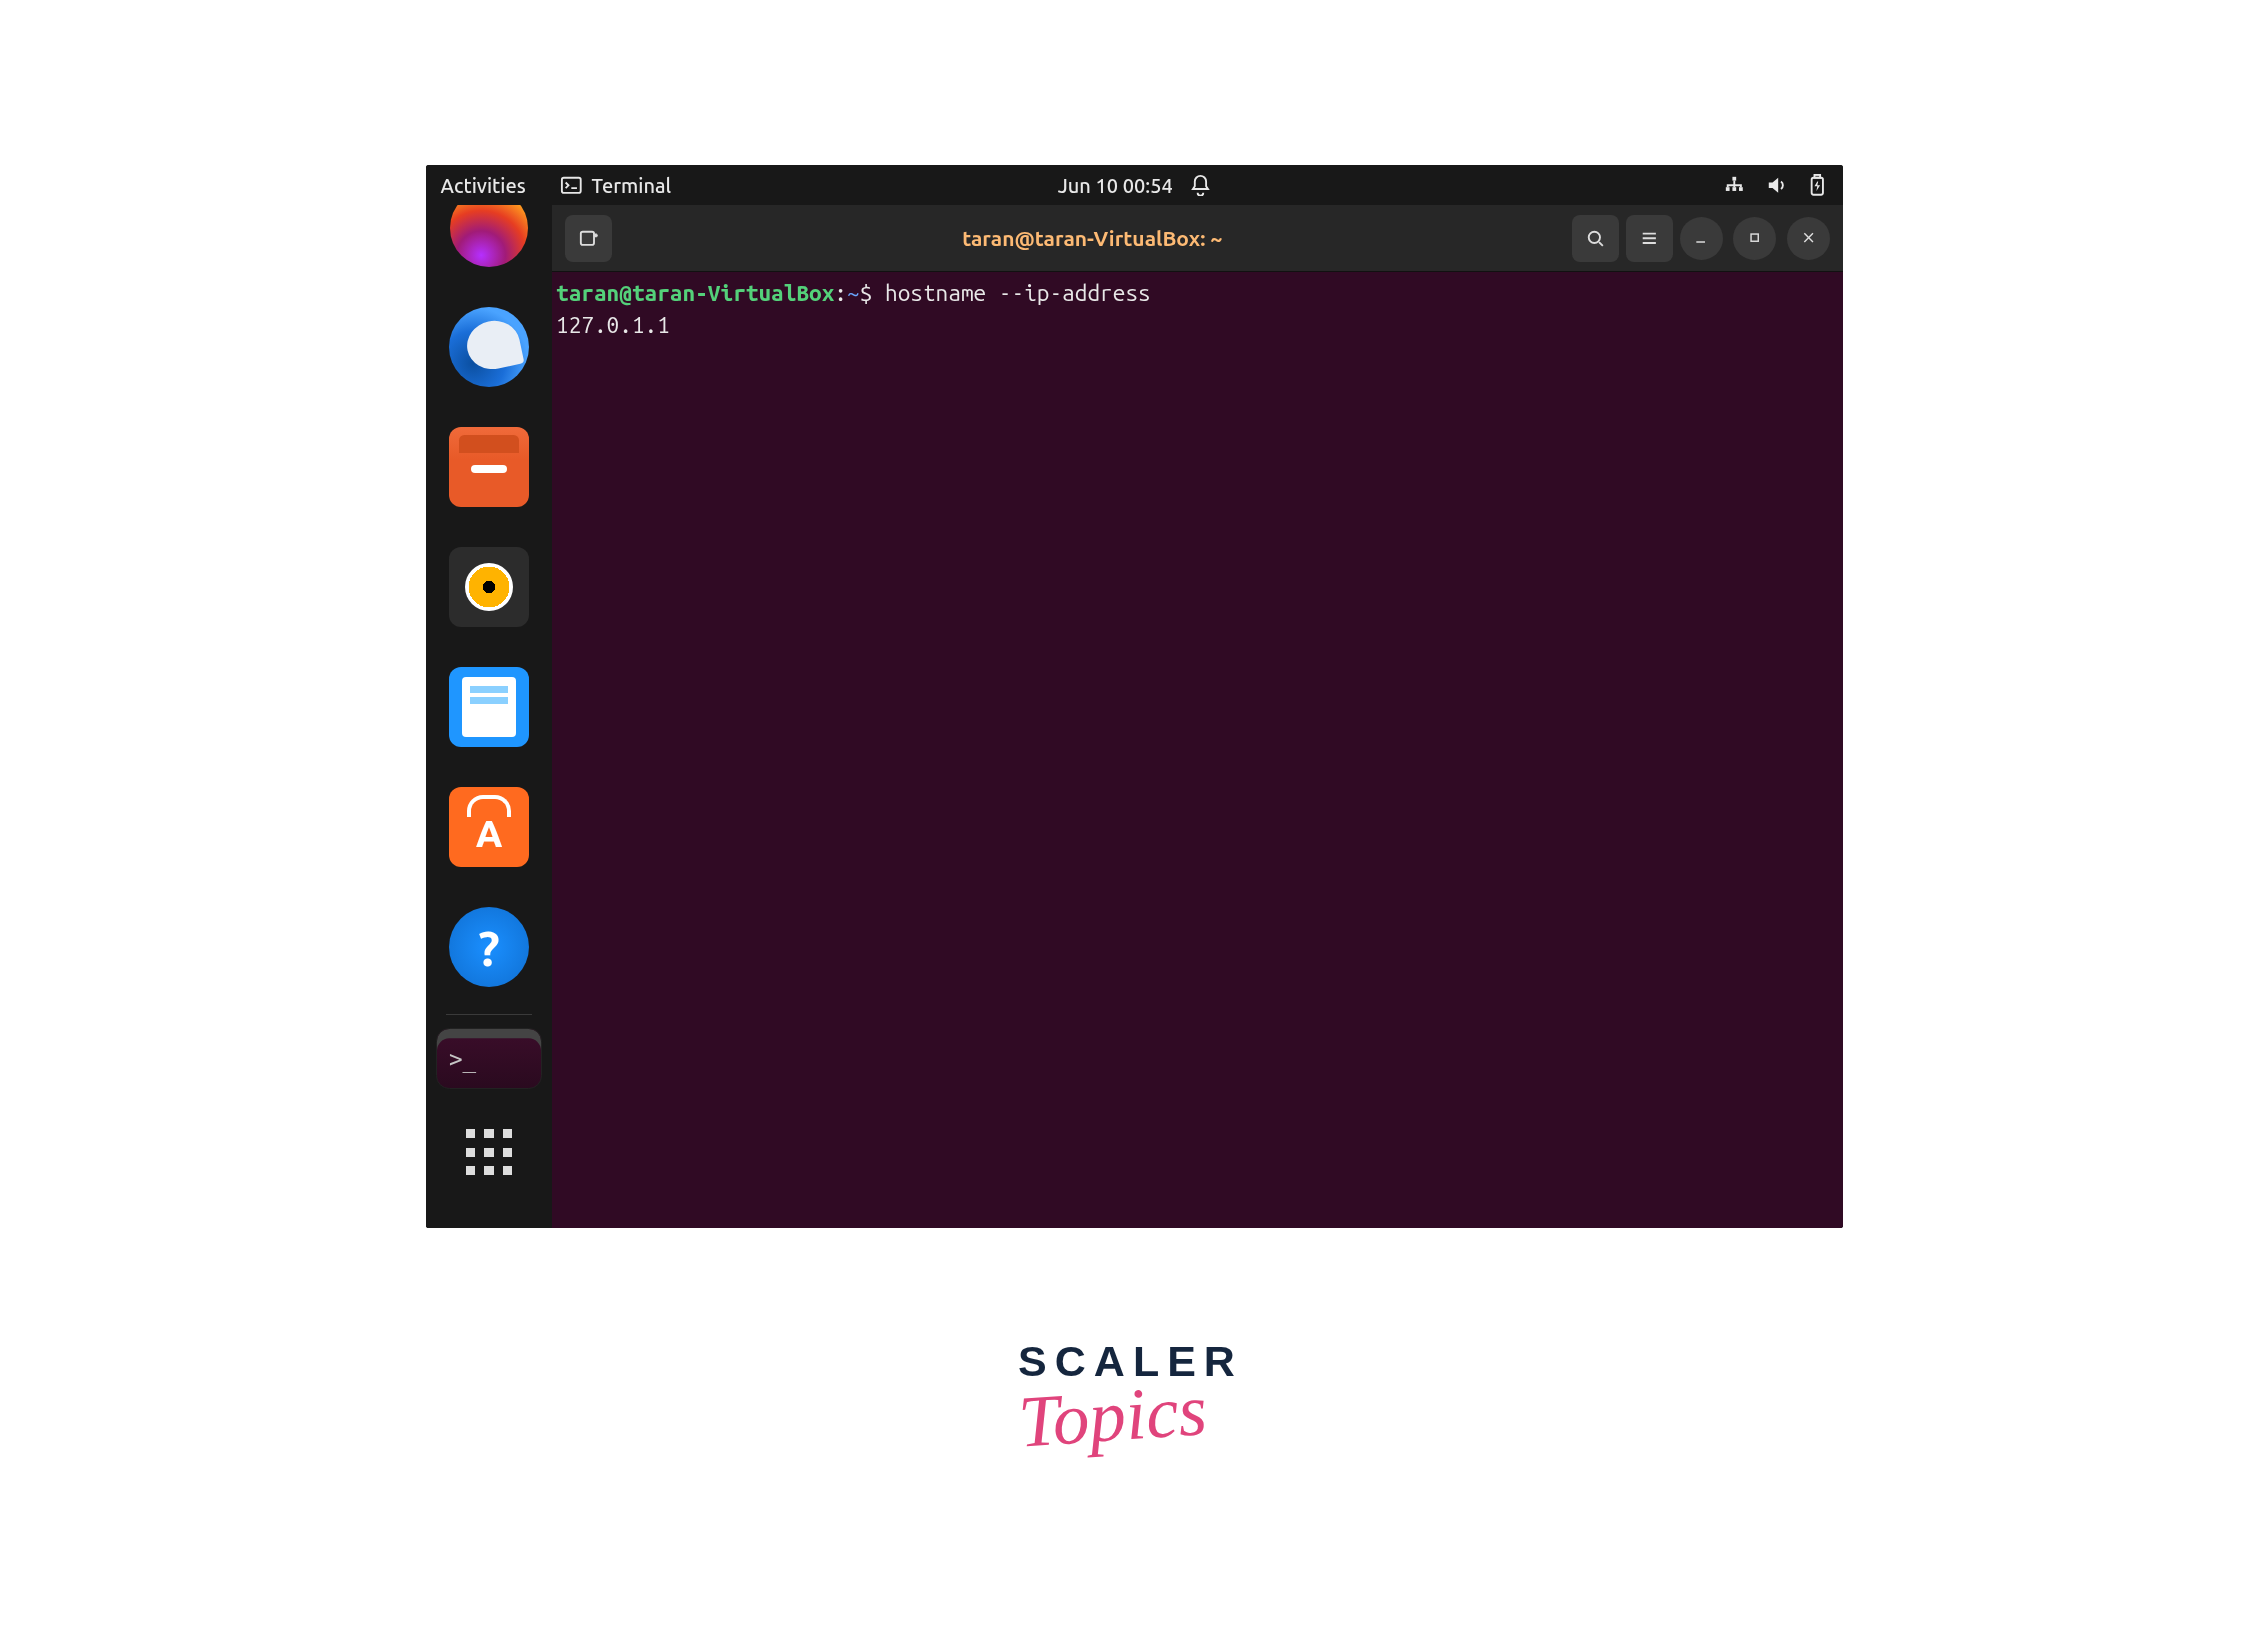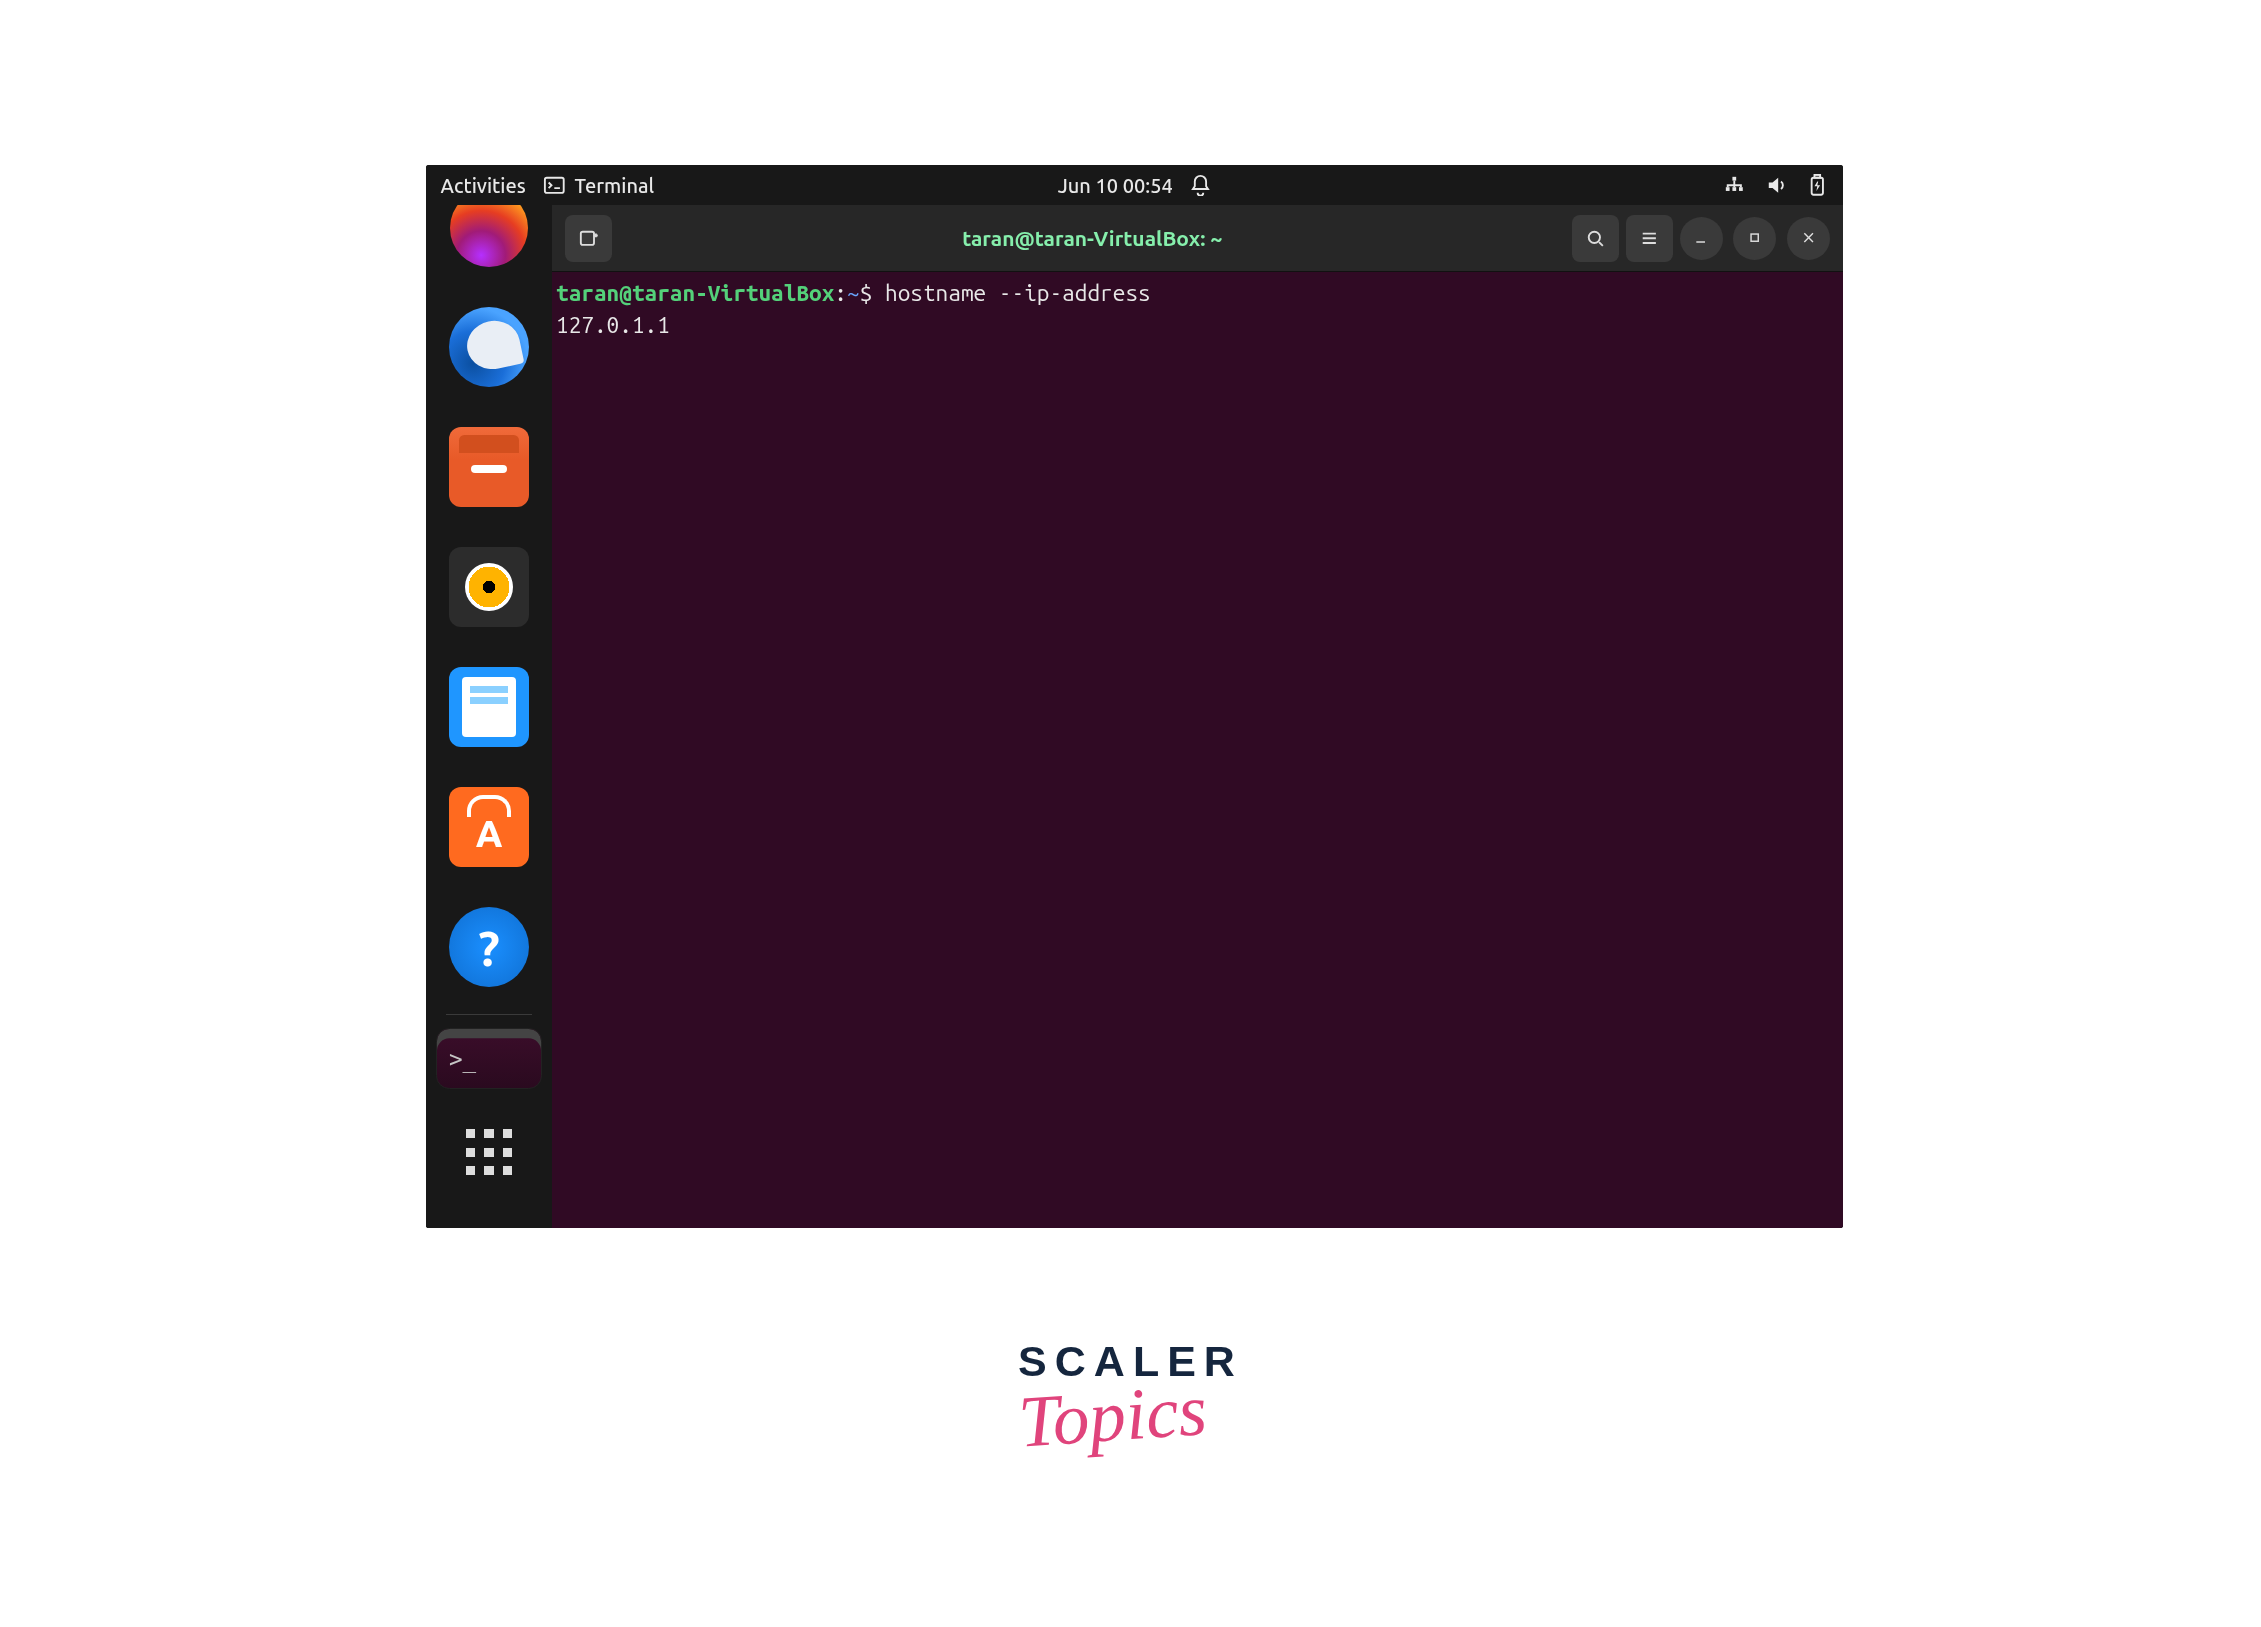--- a/index.html
+++ b/index.html
@@ -27,21 +27,21 @@
     height: 40px;
     background: #181818;
     color: #e8e8e8;
     display: flex;
     align-items: center;
     padding: 0 14.6px;
     font-size: 20px;
     font-weight: 500;
     position: relative;
   }
-  .top-left { display: flex; align-items: center; gap: 17px; }
+  .top-left { display: flex; align-items: center; gap: 34px; }
   .activities { cursor: default; font-weight: 500; }
   .app-indicator { display: flex; align-items: center; gap: 9.3px; }
   .app-indicator svg { width: 22.6px; height: 22.6px; }
   .center-clock {
     position: absolute;
     left: 50%;
     transform: translateX(-50%);
     display: flex;
     align-items: flex-start;
     gap: 16px;
@@ -228,21 +228,21 @@
     border-radius: 8px;
     background: #3a3a3a;
     display:flex;
     align-items:center;
     justify-content:center;
   }
   .tb-btn svg { width: 22.6px; height: 22.6px; }
   .tb-title {
     flex:1;
     text-align:center;
-    color:#86efac;
+    color:#fdba74;
     font-size:21px;
     font-weight:700;
   }
   .win-controls { display:flex; gap:10.6px; }
   .win-circle {
     width: 43px; height:43px;
     border-radius:50%;
     background:#3a3a3a;
     display:flex;
     align-items:center;

